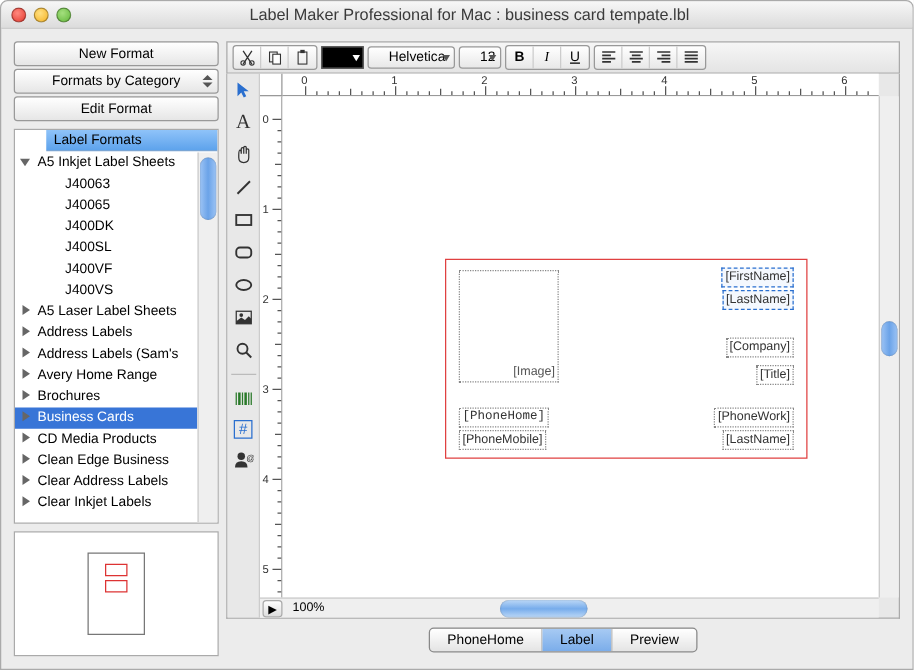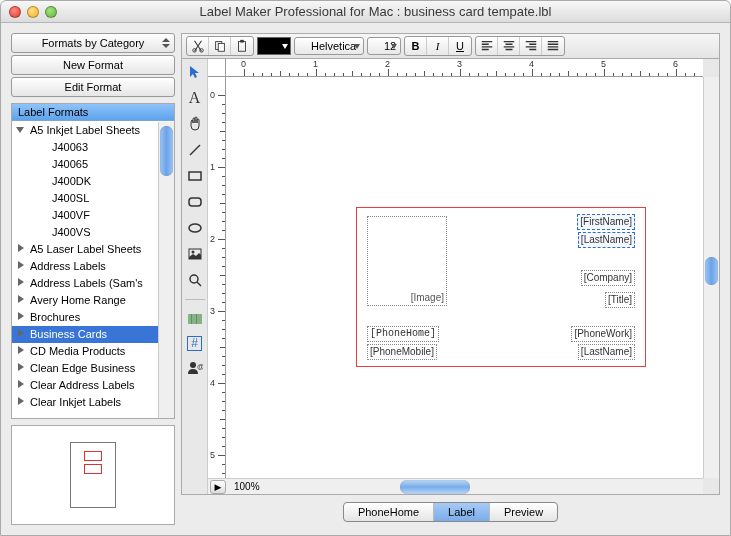--- a/index.html
+++ b/index.html
@@ -10,21 +10,21 @@
 .dot { width: 12px; height: 12px; border-radius: 50%; border: 0.5px solid rgba(0,0,0,0.3); }
 .dot.red { background: radial-gradient(circle at 40% 35%, #ff8a80, #e53a2f); }
 .dot.yellow { background: radial-gradient(circle at 40% 35%, #ffe082, #f5b325); }
 .dot.green { background: radial-gradient(circle at 40% 35%, #a5e07f, #64b83c); }
 .title { flex: 1; text-align: center; font-size: 13px; color: #3a3a3a; padding-right: 40px;}
 .content { flex: 1; display: flex; padding: 10px; gap: 6px; }
 .leftpanel { width: 164px; display: flex; flex-direction: column; }
 .fmt-btn { height: 20px; background: linear-gradient(#fff, #e6e6e6); border: 1px solid #999; border-radius: 3px; font-size: 11px; text-align: center; line-height: 18px; margin-bottom: 2px; cursor: default; position: relative; }
 .fmt-btn.with-arrows::after { content: ""; position: absolute; right: 4px; top: 4px; width: 0; height: 0; border-left: 4px solid transparent; border-right: 4px solid transparent; border-bottom: 4px solid #555; }
 .fmt-btn.with-arrows::before { content: ""; position: absolute; right: 4px; bottom: 4px; width: 0; height: 0; border-left: 4px solid transparent; border-right: 4px solid transparent; border-top: 4px solid #555; }
-.tree { flex: 1; background: #fff; border: 1px solid #aaa; font-size: 11px; overflow: hidden; position: relative; margin-top: 4px; }
+.tree { flex: 1; background: #fff; border: 1px solid #aaa; font-size: 11px; overflow: hidden; position: relative; margin-top: 4px; padding-left: 25px; }
 .tree-header { background: linear-gradient(#8fc3f9, #5ea3ec); color: #000; padding: 2px 6px; font-size: 11px; border-bottom: 1px solid #7aa5d4; }
 .tree-body { position: absolute; top: 18px; left: 0; right: 16px; bottom: 0; overflow: hidden; }
 .tree-item { padding: 1px 4px 1px 18px; white-space: nowrap; cursor: default; position: relative; line-height: 15px; }
 .tree-item.child { padding-left: 40px; }
 .tree-item.selected { background: #3875d7; color: #fff; }
 .tree-arrow { position: absolute; left: 6px; top: 3px; width: 0; height: 0; }
 .tree-arrow.right { border-top: 4px solid transparent; border-bottom: 4px solid transparent; border-left: 6px solid #666; }
 .tree-arrow.down { border-left: 4px solid transparent; border-right: 4px solid transparent; border-top: 6px solid #666; left: 4px; top: 5px;}
 .vscroll { position: absolute; right: 0; top: 18px; bottom: 0; width: 16px; background: #efefef; border-left: 1px solid #ccc; }
 .vscroll .thumb { position: absolute; left: 1px; right: 1px; background: linear-gradient(90deg,#9dc4f5,#6ba3e8,#9dc4f5); border-radius: 7px; box-shadow: inset 0 0 1px rgba(0,0,0,0.4); }
@@ -80,22 +80,22 @@
       <div class="dot red"></div>
       <div class="dot yellow"></div>
       <div class="dot green"></div>
     </div>
     <div class="title">Label Maker Professional for Mac : business card tempate.lbl</div>
   </div>
 
   <div class="content">
 
     <div class="leftpanel">
+      <div class="fmt-btn">New Format</div>
       <div class="fmt-btn with-arrows">Formats by Category</div>
-      <div class="fmt-btn">New Format</div>
       <div class="fmt-btn">Edit Format</div>
 
       <div class="tree">
         <div class="tree-header">Label Formats</div>
         <div class="tree-body" id="tree-body">
             <div class="tree-item"><span class="tree-arrow down"></span><span>A5 Inkjet Label Sheets</span></div>
             <div class="tree-item child"><span>J40063</span></div>
             <div class="tree-item child"><span>J40065</span></div>
             <div class="tree-item child"><span>J400DK</span></div>
             <div class="tree-item child"><span>J400SL</span></div>

